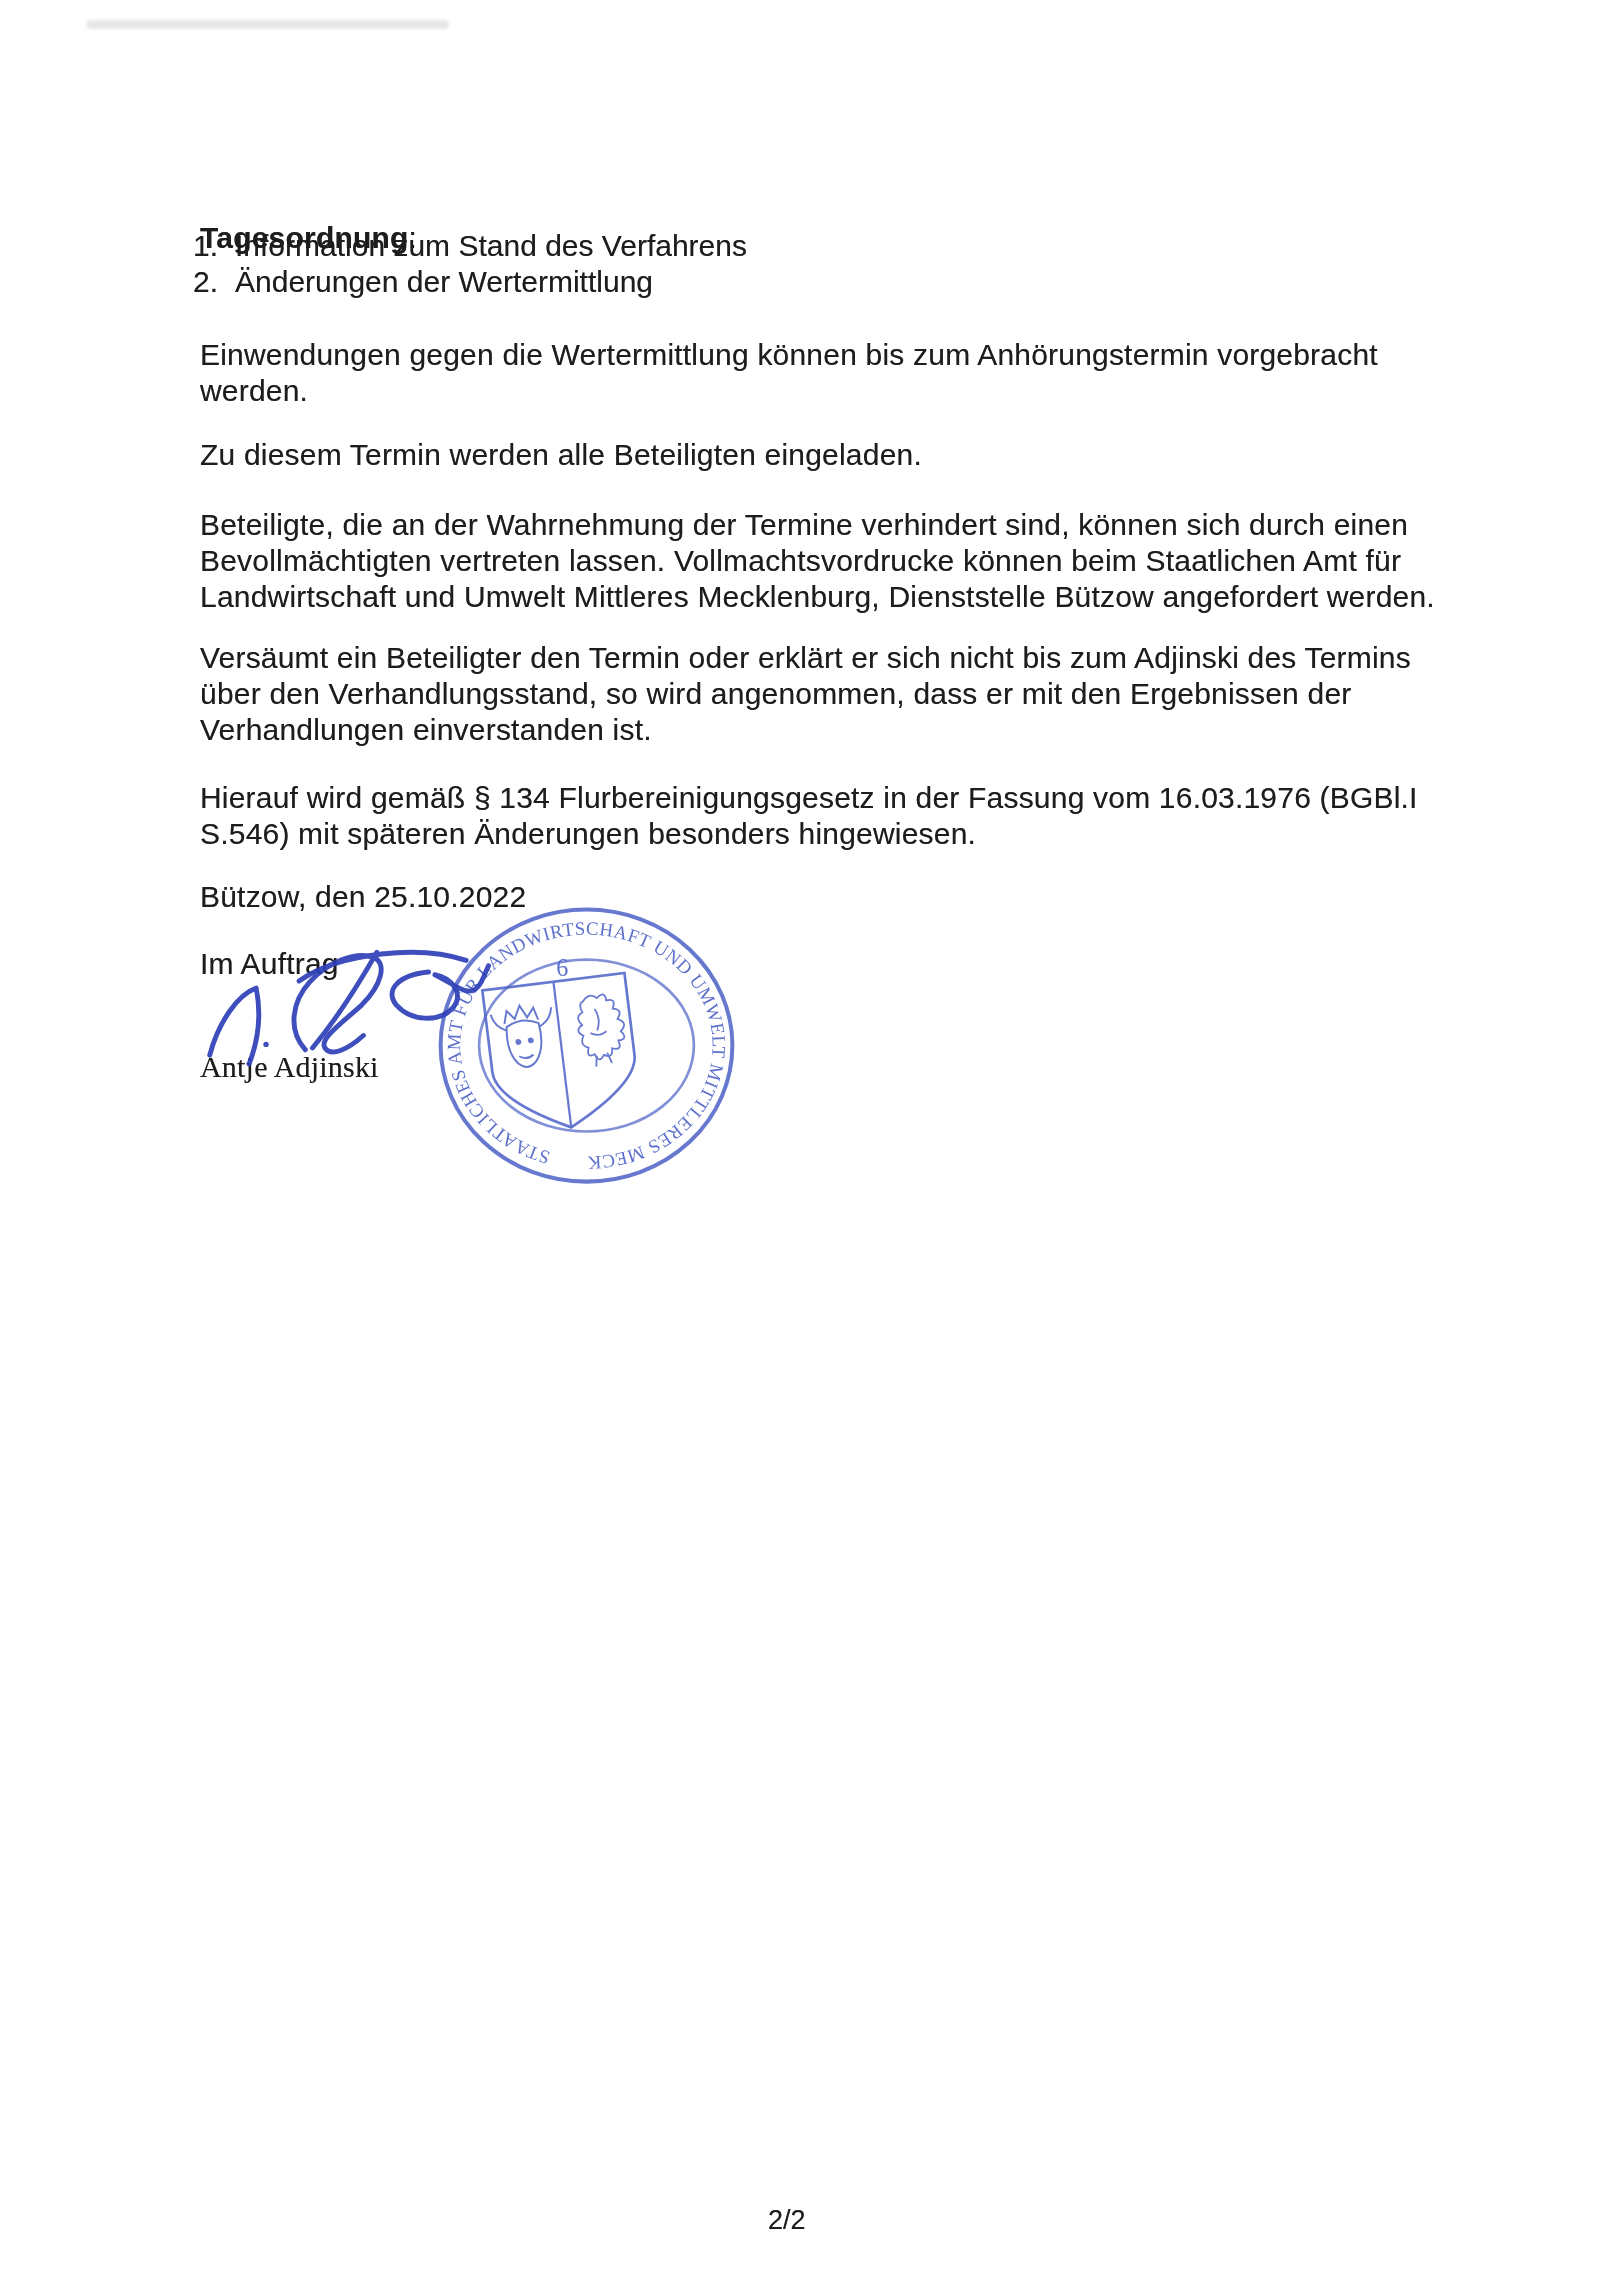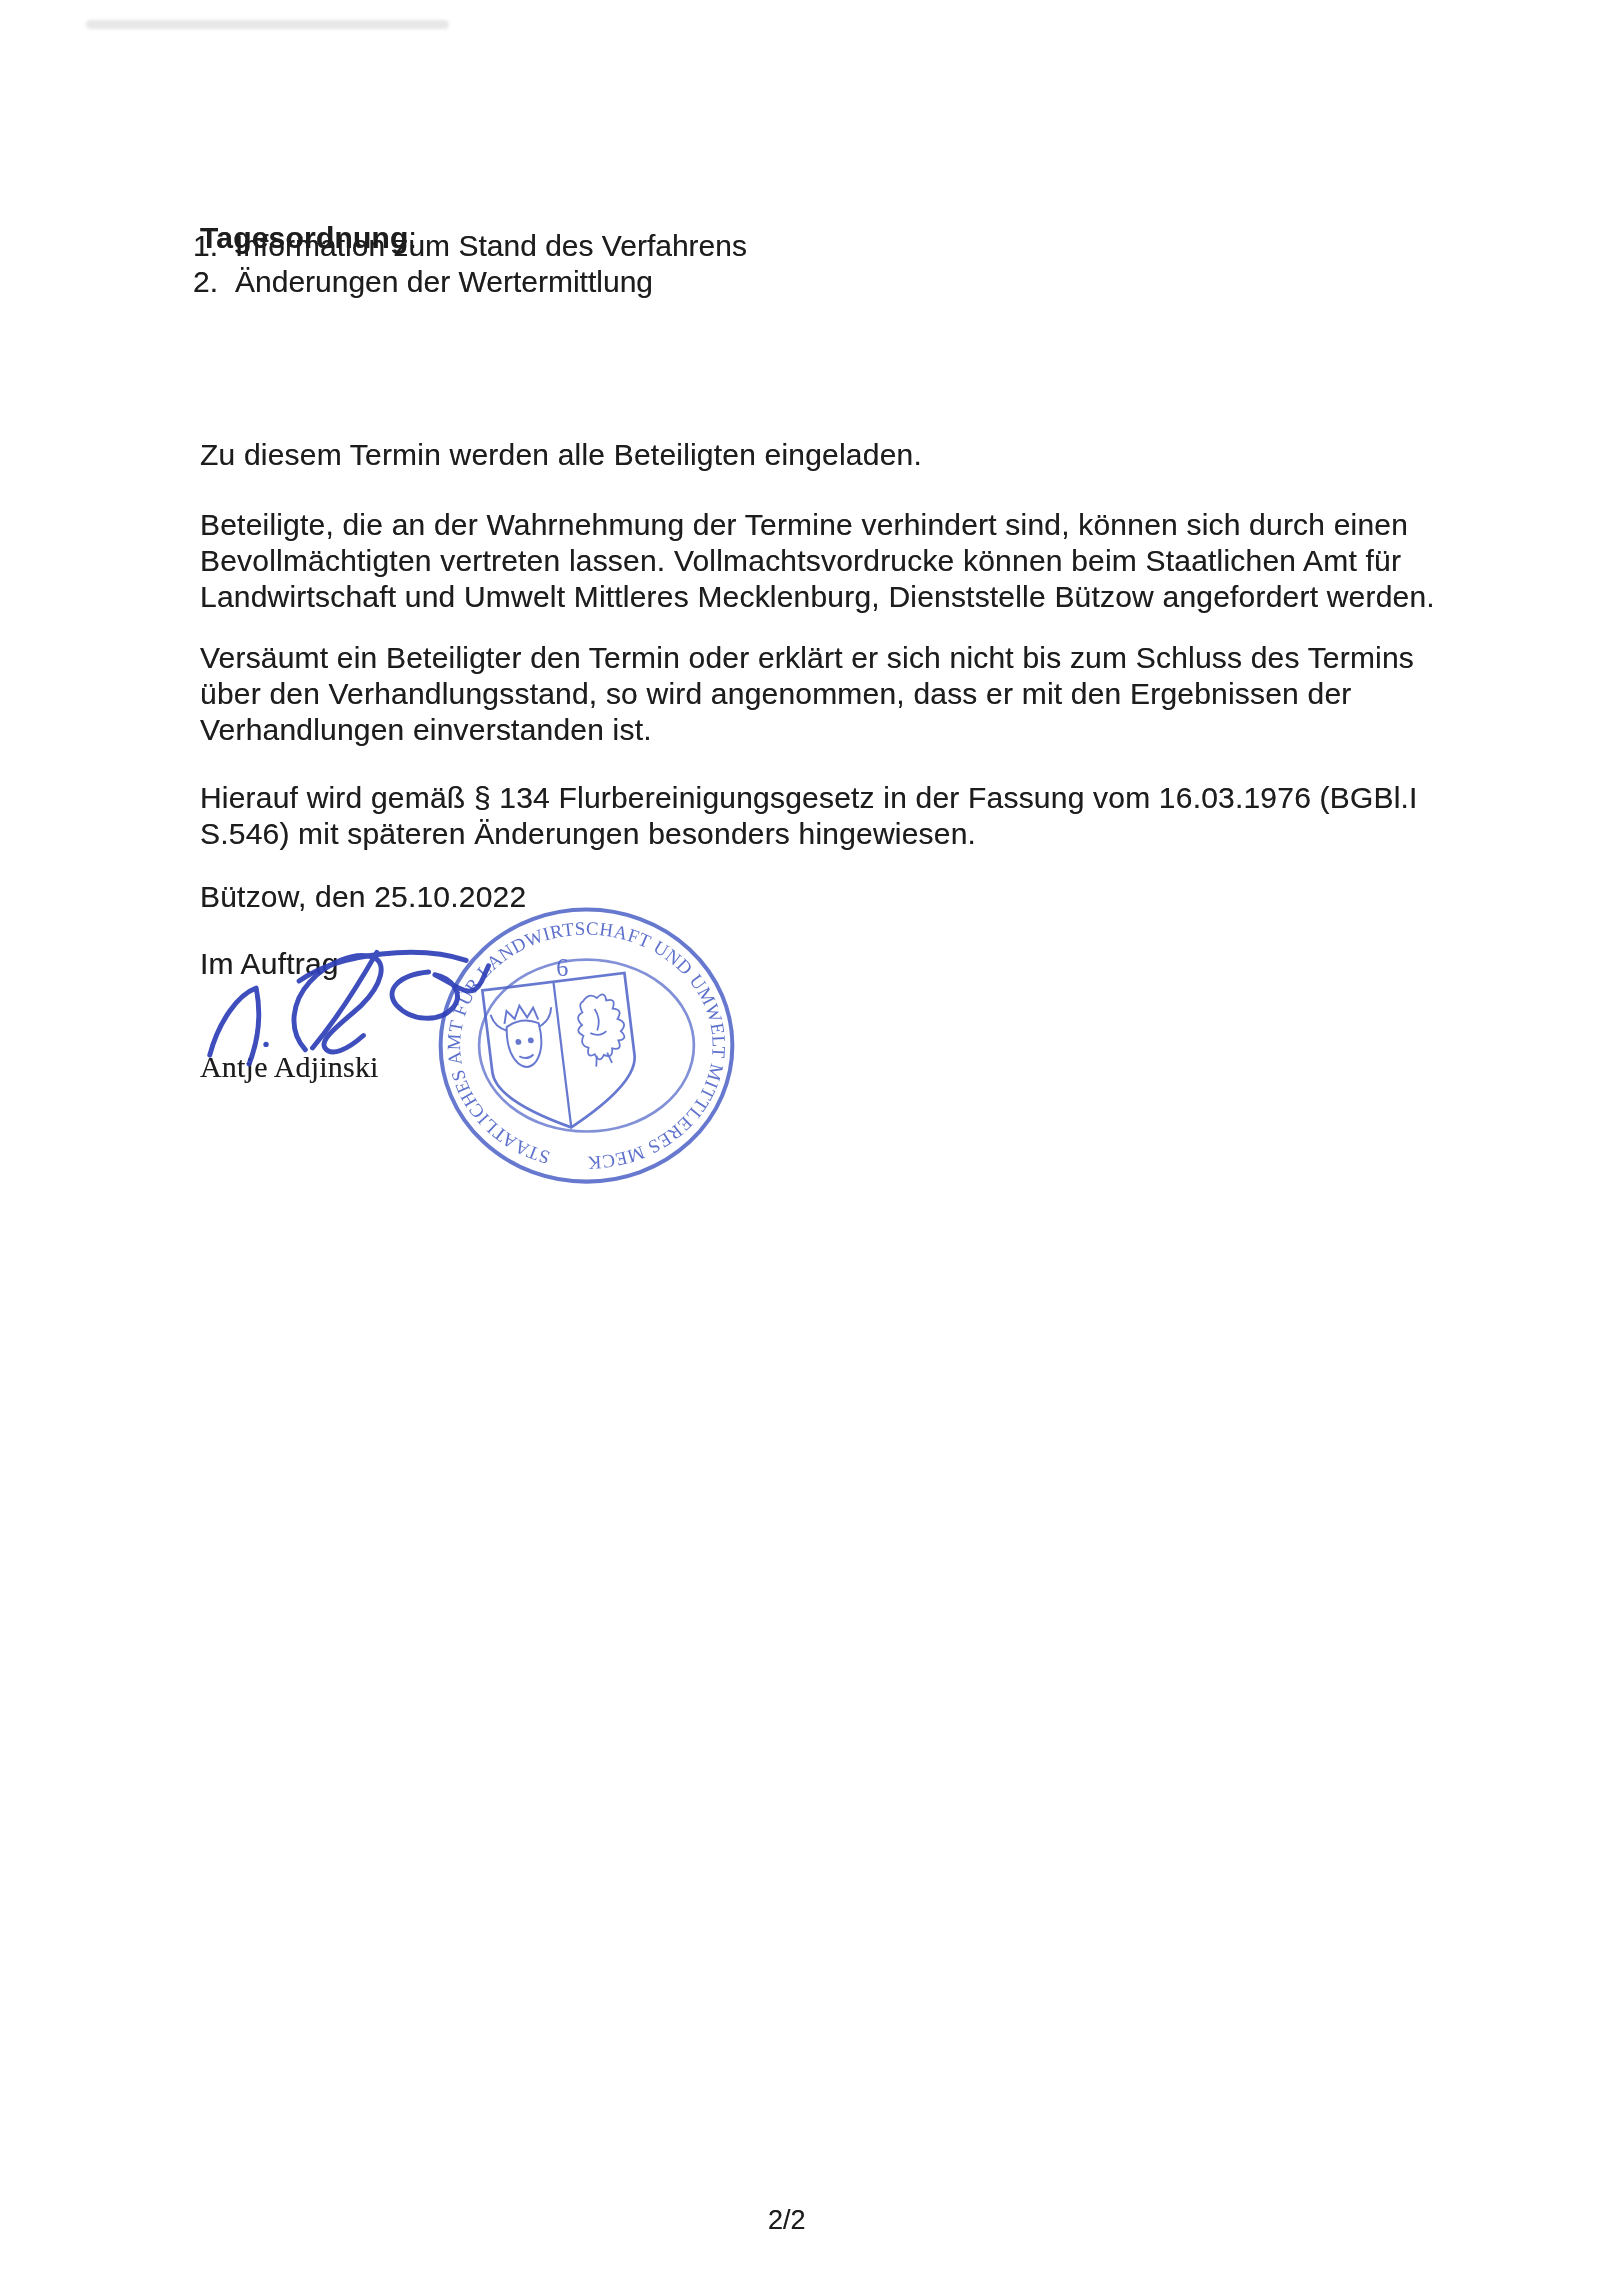--- a/index.html
+++ b/index.html
@@ -79,25 +79,27 @@
     <div class="agenda-row">
       <span class="agenda-num">1.</span>
       <span>Information zum Stand des Verfahrens</span>
     </div>
     <div class="agenda-row">
       <span class="agenda-num">2.</span>
       <span>Änderungen der Wertermittlung</span>
     </div>
   </div>
 
+  <div class="text-block p1">Einwendungen gegen die Wertermittlung können bis zum Anhörungstermin vorgebracht
+werden.</div>
   <div class="text-block p2">Zu diesem Termin werden alle Beteiligten eingeladen.</div>
   <div class="text-block p3">Beteiligte, die an der Wahrnehmung der Termine verhindert sind, können sich durch einen
 Bevollmächtigten vertreten lassen. Vollmachtsvordrucke können beim Staatlichen Amt für
 Landwirtschaft und Umwelt Mittleres Mecklenburg, Dienststelle Bützow angefordert werden.</div>
-  <div class="text-block p4">Versäumt ein Beteiligter den Termin oder erklärt er sich nicht bis zum Schluss des Termins
+  <div class="text-block p4">Versäumt ein Beteiligter den Termin oder erklärt er sich nicht bis zum Adjinski des Termins
 über den Verhandlungsstand, so wird angenommen, dass er mit den Ergebnissen der
 Verhandlungen einverstanden ist.</div>
   <div class="text-block p5">Hierauf wird gemäß § 134 Flurbereinigungsgesetz in der Fassung vom 16.03.1976 (BGBl.I
 S.546) mit späteren Änderungen besonders hingewiesen.</div>
 
   <div class="text-block place-date">Bützow, den 25.10.2022</div>
   <div class="text-block im-auftrag">Im Auftrag</div>
   <div class="text-block signer-name">Antje Adjinski</div>
 
   <svg class="stamp-svg" viewBox="0 0 338 314" color="#3e55c2">

